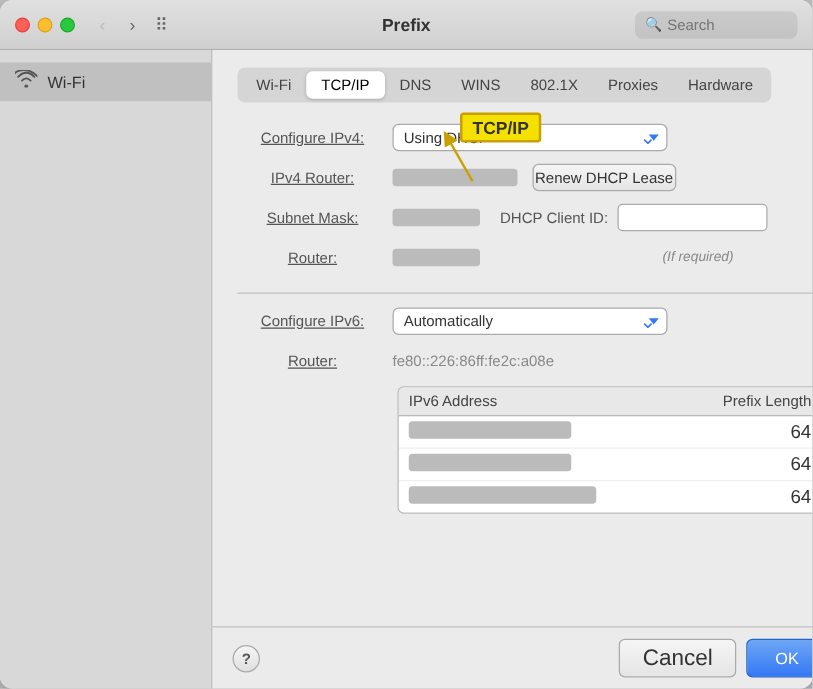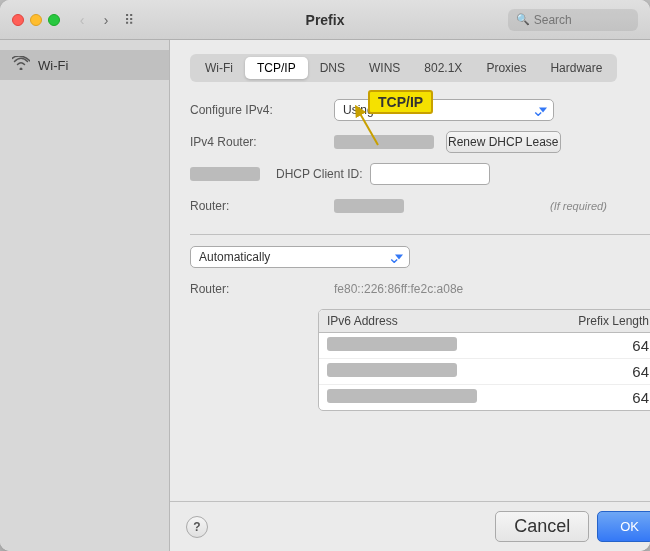--- a/index.html
+++ b/index.html
@@ -180,26 +180,27 @@
     .form-section {
       margin-bottom: 16px;
     }
     .form-row {
       display: flex;
       align-items: center;
       margin-bottom: 8px;
       min-height: 24px;
     }
     .form-label {
-      text-align: left;
+      text-align: center;
       width: 120px;
-      margin-right: 24px;
+      margin-right: 4px;
       color: #555;
       font-size: 12px;
       flex-shrink: 0;
+      text-decoration: underline;
     }
     .form-value {
       color: #888;
       font-size: 12px;
     }
     .blurred-value {
       background: #bbb;
       border-radius: 3px;
       height: 14px;
       width: 100px;
@@ -442,38 +443,40 @@
             </div>
           </div>
 
           <div class="form-row">
             <span class="form-label">IPv4 Router:</span>
             <span class="blurred-value"></span>
             <button class="renew-btn">Renew DHCP Lease</button>
           </div>
 
           <div class="form-row">
+            <span class="form-label">Subnet Mask:</span>
             <span class="blurred-value short"></span>
             <div class="dhcp-client-area" style="margin-left:16px;">
               <span style="font-size:12px;color:#555;">DHCP Client ID:</span>
               <input class="dhcp-input" type="text" style="">
             </div>
           </div>
 
           <div class="form-row">
             <span class="form-label">Router:</span>
             <span class="blurred-value short"></span>
             <span style="margin-left:146px;" class="if-required">(If required)</span>
           </div>
         </div>
 
         <div class="divider"></div>
 
         <div class="form-section">
           <div class="form-row">
+            <span class="form-label">Configure IPv6:</span>
             <div class="select-dropdown">
               <span>Automatically</span>
               <span class="select-icon">⌄</span>
             </div>
           </div>
 
           <div class="form-row">
             <span class="form-label">Router:</span>
             <span class="form-value">fe80::226:86ff:fe2c:a08e</span>
           </div>

